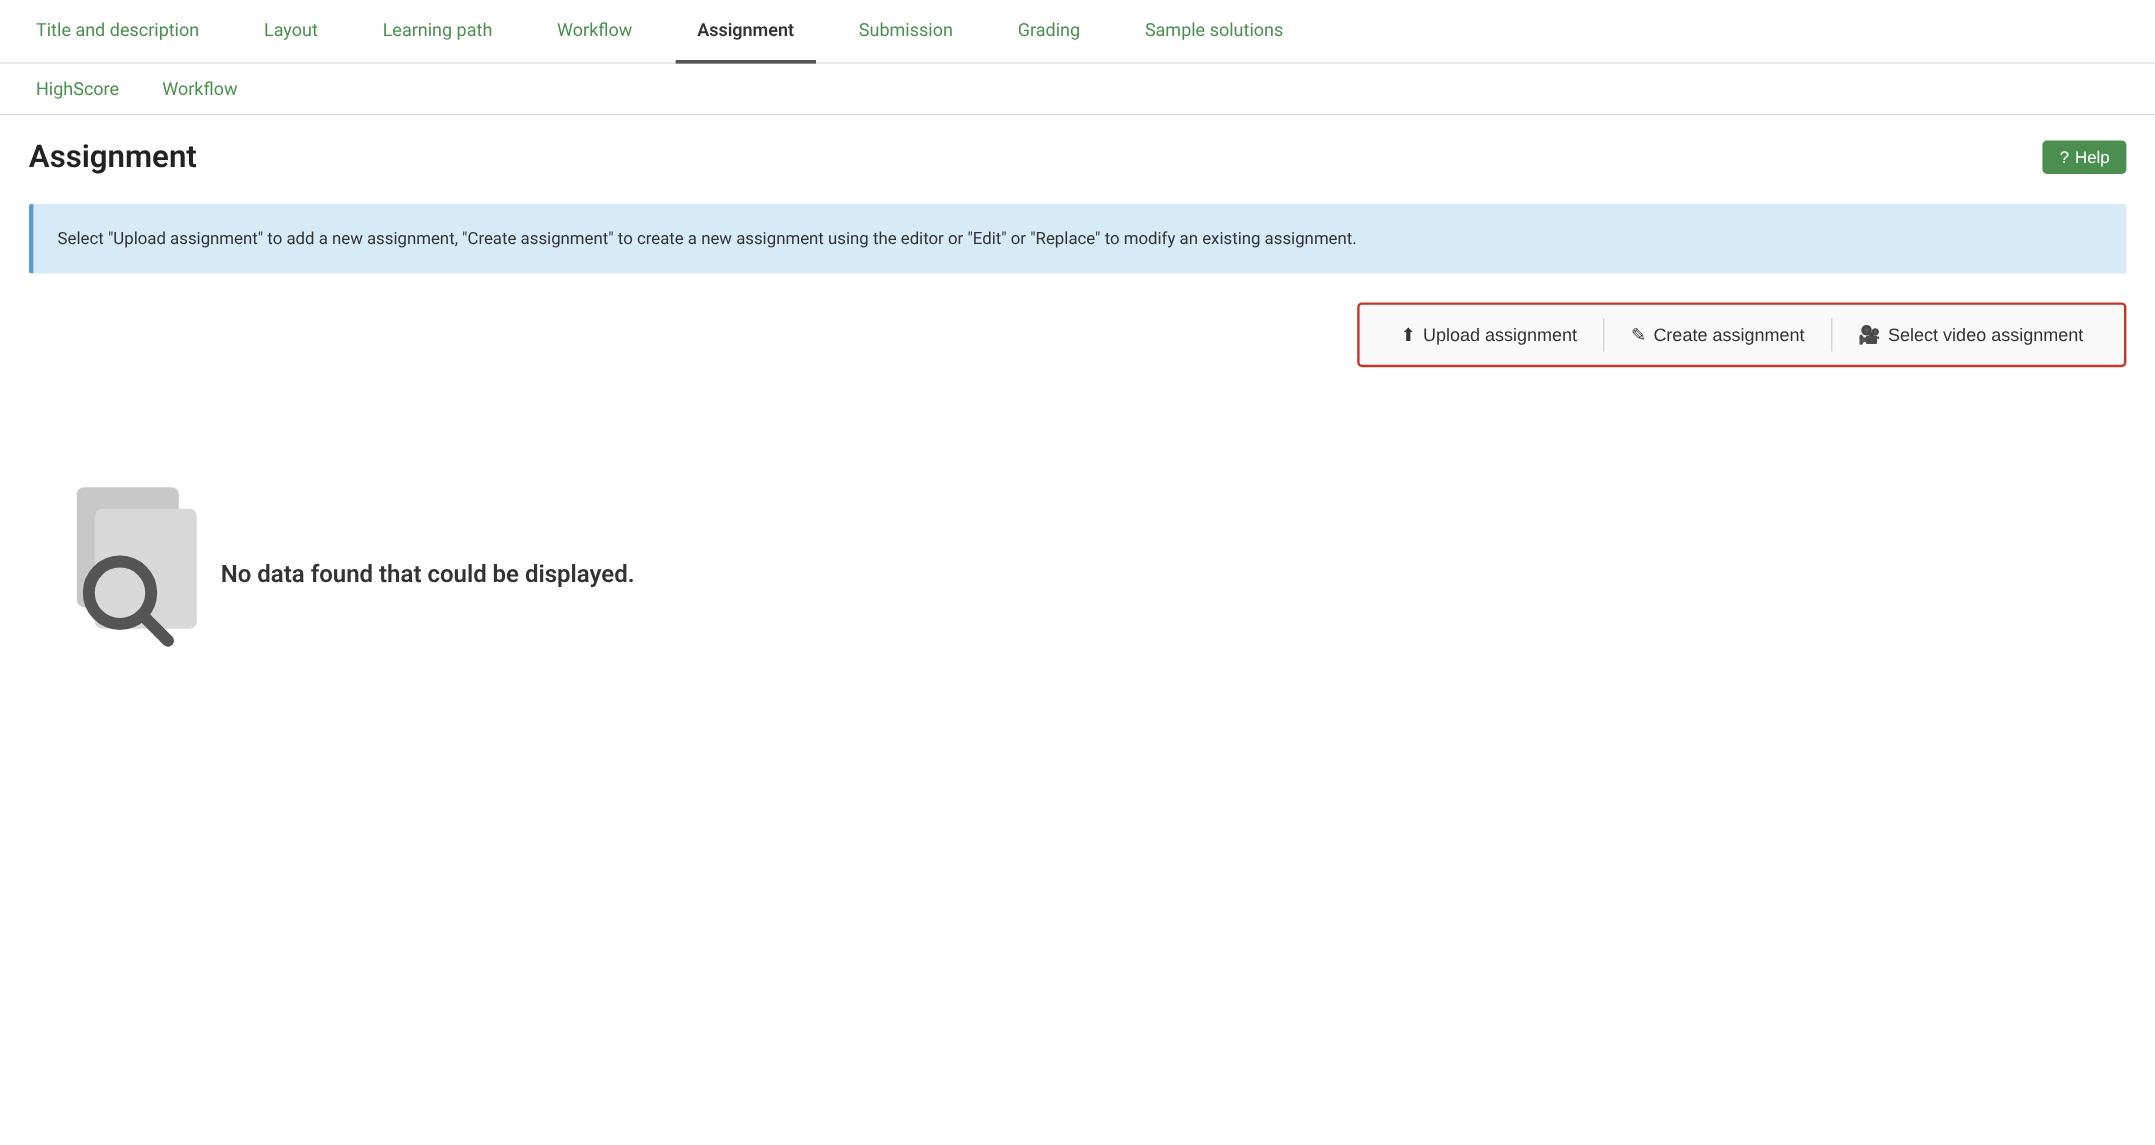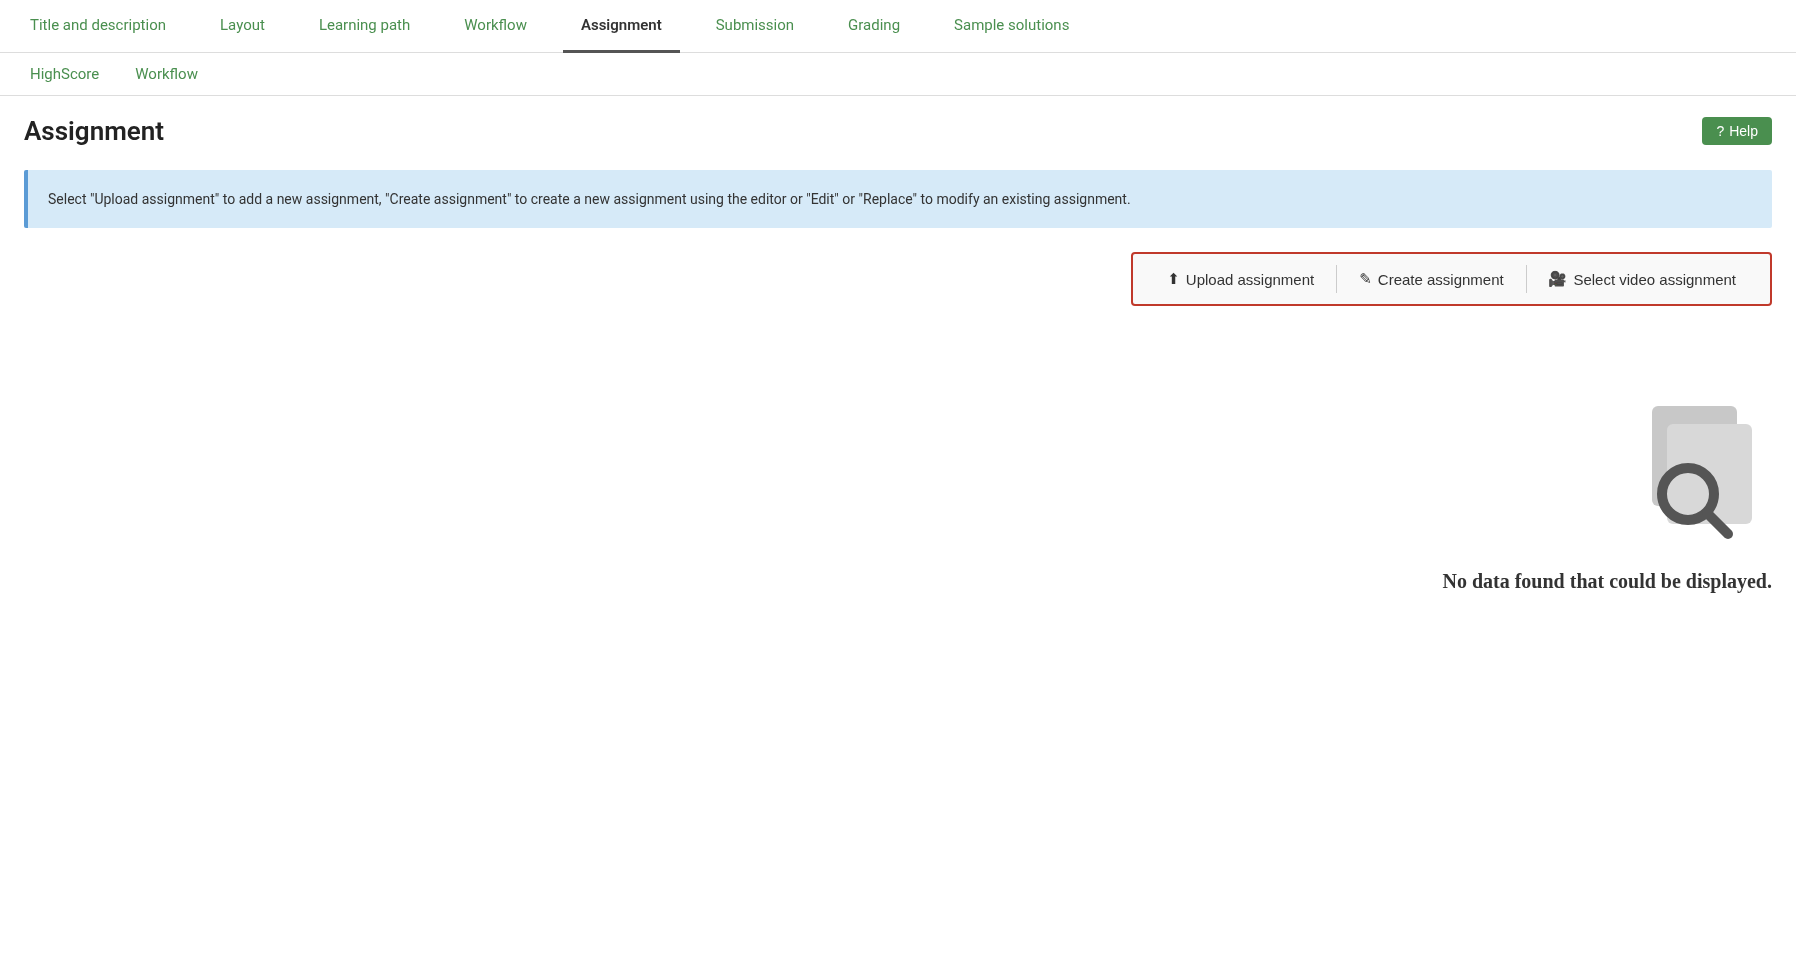--- a/index.html
+++ b/index.html
@@ -127,24 +127,23 @@
     }
 
     .btn-divider {
       width: 1px;
       height: 28px;
       background: #ccc;
     }
 
     .empty-state {
       display: flex;
-      flex-direction: column;
-      align-items: flex-end;
+      flex-direction: row;
+      align-items: center;
       padding: 40px 0;
-      font-family: Liberation Serif, serif;
     }
 
     .empty-icon {
       margin-bottom: 24px;
       position: relative;
       width: 160px;
       height: 160px;
     }
 
     .empty-icon svg {

